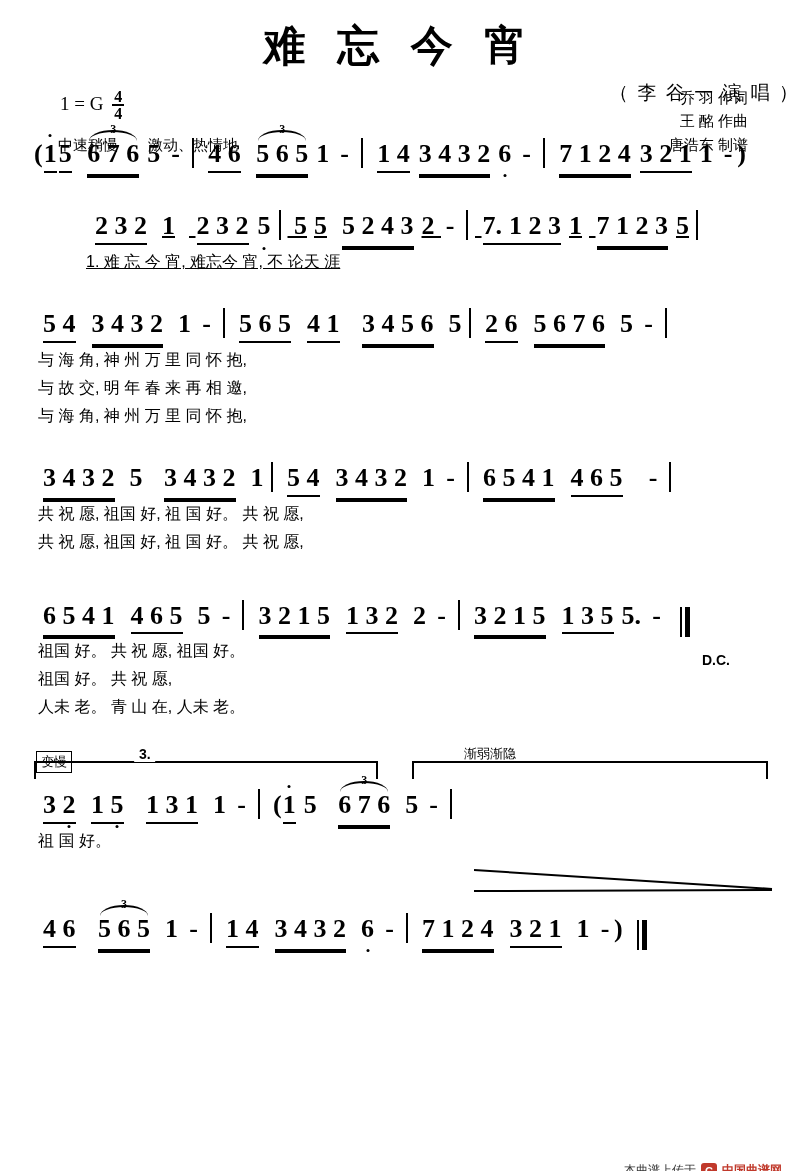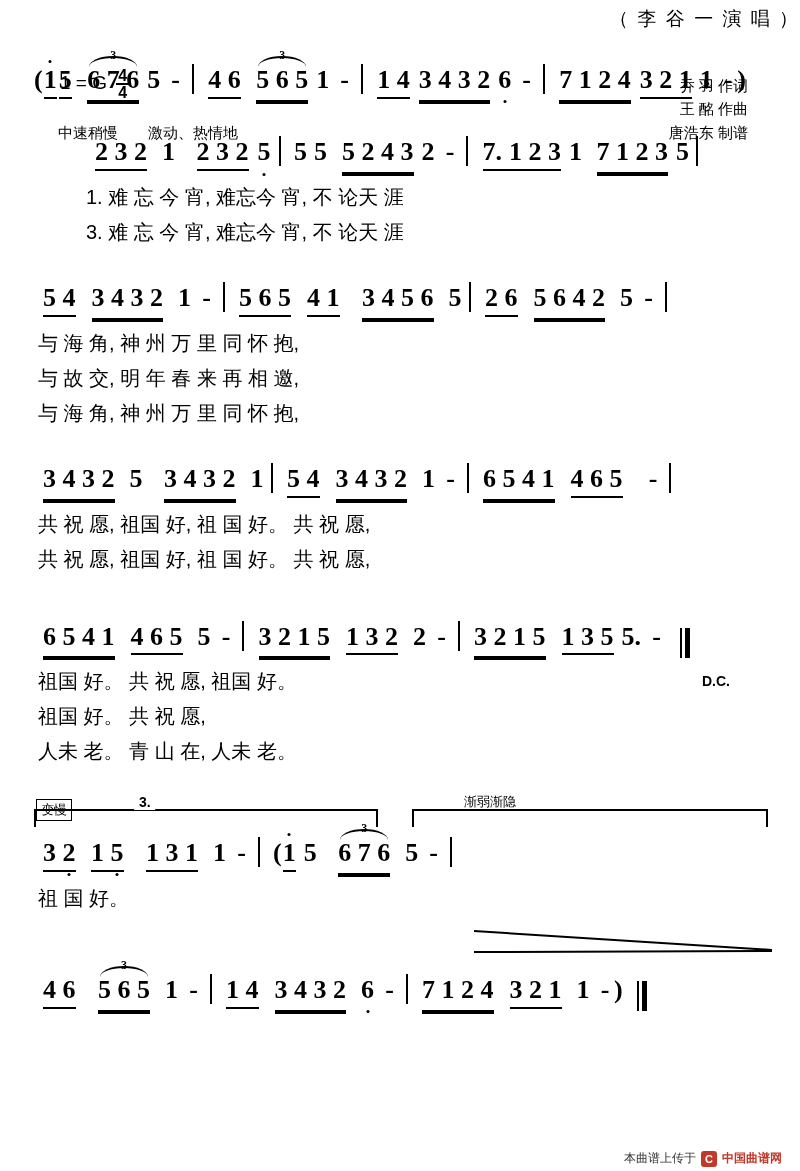--- a/index.html
+++ b/index.html
@@ -24,23 +24,23 @@
   }
   .subtitle{
     text-align:right;
     font-size:19px;
     letter-spacing:2px;
     margin-top:6px;
     font-family:"Liberation Sans", sans-serif;
     padding-left:8px;
   }
   .meta-left{
-    position:absolute;left:60px;top:62px;
+    position:absolute;left:60px;top:71px;
     font-size:19px;
-    font-family:Liberation Sans, sans-serif;
+    font-family:Liberation Serif, serif;
   }
   .meta-left .frac{
     display:inline-block;
     vertical-align:middle;
     text-align:center;
     line-height:0.95;
     font-size:16px;
     font-weight:bold;
     margin-left:4px;
   }
@@ -92,23 +92,23 @@
   .hi::after{content:"";position:absolute;left:50%;top:-5px;width:3px;height:3px;border-radius:50%;background:#000;transform:translateX(-50%);}
   .lo{position:relative;}
   .lo::after{content:"";position:absolute;left:50%;bottom:-9px;width:3px;height:3px;border-radius:50%;background:#000;transform:translateX(-50%);}
   .trip{position:relative;}
   .trip .tn{position:absolute;top:-16px;left:0;width:100%;text-align:center;font-size:12px;font-weight:bold;}
   .trip .arc{position:absolute;top:-9px;left:4%;width:92%;height:9px;border-top:2px solid #000;border-radius:50%/100% 100% 0 0;}
 
   
   .lyrics{
     font-family:"Liberation Sans", sans-serif;
-    font-size:20px;
+    font-size:16px;
     white-space:nowrap;
-    margin-top:6px;
+    margin-top:0;
     line-height:1.75;
   }
   .lyrics .ln{display:block;}
 
   
   .bracket12{
     position:absolute;
     border:2px solid #000;border-bottom:none;
     height:16px;
   }
@@ -133,20 +133,21 @@
   .endbar{display:inline-block;vertical-align:-6px;margin-left:8px;}
   .endbar i{display:inline-block;background:#000;height:30px;vertical-align:top;}
   .endbar .thin{width:2px;margin-right:3px;}
   .endbar .thick{width:5px;}
 </style>
 </head>
 <body>
 
 <div class="sheet">
 
+  <div class="title">难 忘 今 宵</div>
   <div class="subtitle">（ 李 谷 一 演 唱 ）</div>
 
   <div class="meta-left">
     <span>1 = G</span>
     <span class="frac">
       <span class="top">4</span>
       <span class="bot">4</span>
     </span>
   </div>
 
@@ -164,42 +165,41 @@
       <span class="grp u1">4 6</span><span class="sp-s"></span>
       <span class="grp u2 trip">5 6 5<span class="tn">3</span><span class="arc"></span></span><span class="sp-s"></span>1
       <span class="dash">-</span><span class="bar"></span>
       <span class="grp u1">1 4</span><span class="sp-s"></span><span class="grp u2">3 4 3 2</span><span class="sp-s"></span><span class="lo">6</span>
       <span class="dash">-</span><span class="bar"></span>
       <span class="grp u2">7 1 2 4</span><span class="sp-s"></span><span class="grp u1">3 2 1</span><span class="sp-s"></span>1
       <span class="dash">-</span>)
     </div>
   </div>
 
-  <div class="row" style="margin-top:24px;">
+  <div class="row" style="margin-top:24px;text-decoration:underline;">
     <div class="notes" style="padding-left:60px;">
       <span class="grp u1">2 3 2</span><span class="sp"></span>1<span class="sp"></span>
       <span class="grp u1">2 3 2</span><span class="sp-s"></span><span class="grp lo">5</span><span class="bar"></span>
       5<span class="sp-s"></span>5<span class="sp"></span><span class="grp u2">5 2 4 3</span><span class="sp-s"></span>2
       <span class="dash">-</span><span class="bar"></span>
       <span class="grp u1">7.<span class="sp-s"></span><span class="u1" style="border:none"></span>1 2 3</span><span class="sp-s"></span>1<span class="sp-s"></span>
       <span class="grp u2">7 1 2 3</span><span class="sp-s"></span>5<span class="bar"></span>
     </div>
     <div class="lyrics" style="padding-left:52px;">
       <span class="ln">1. 难      忘 今      宵, 难忘今      宵,   不      论天      涯</span>
-      <span class="ln">3. 难      忘 今      宵, 难忘今      宵,   不      论天      涯</span>
     </div>
   </div>
 
   <div class="row" style="margin-top:22px;">
     <div class="notes" style="padding-left:8px;">
       <span class="grp u1">5 4</span><span class="sp"></span><span class="grp u2">3 4 3 2</span><span class="sp"></span>1
       <span class="dash">-</span><span class="bar"></span>
       <span class="grp u1">5 6 5</span><span class="sp"></span><span class="grp u1">4 1</span><span class="sp"></span>
       <span class="grp u2">3 4 5 6</span><span class="sp"></span>5<span class="bar"></span>
-      <span class="grp u1">2 6</span><span class="sp"></span><span class="grp u2">5 6 4 2</span><span class="sp"></span>5
+      <span class="grp u1">2 6</span><span class="sp"></span><span class="grp u2">5 6 7 6</span><span class="sp"></span>5
       <span class="dash">-</span><span class="bar"></span>
     </div>
     <div class="lyrics" style="padding-left:4px;">
       <span class="ln">与  海    角,  神    州   万    里 同 怀    抱,</span>
       <span class="ln">与  故    交,  明    年   春    来 再 相    邀,</span>
       <span class="ln">与  海    角,  神    州   万    里 同 怀    抱,</span>
     </div>
   </div>
 
   <div class="row" style="margin-top:22px;">

